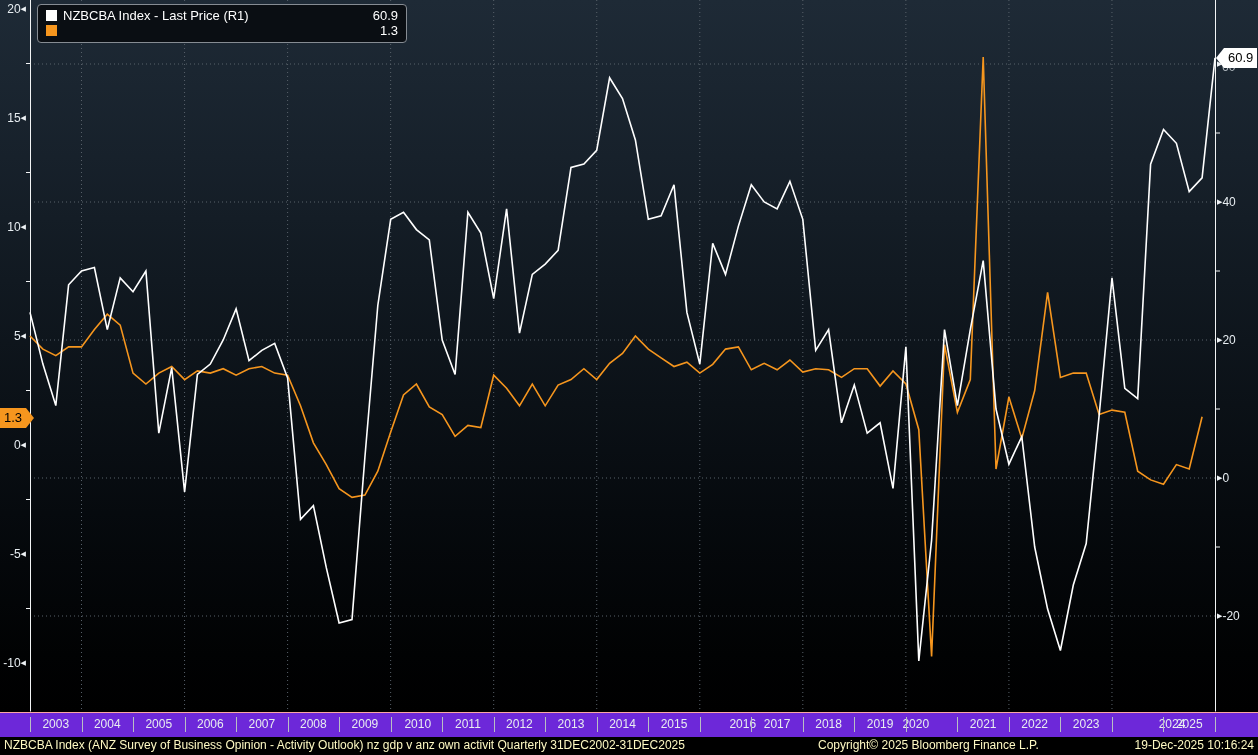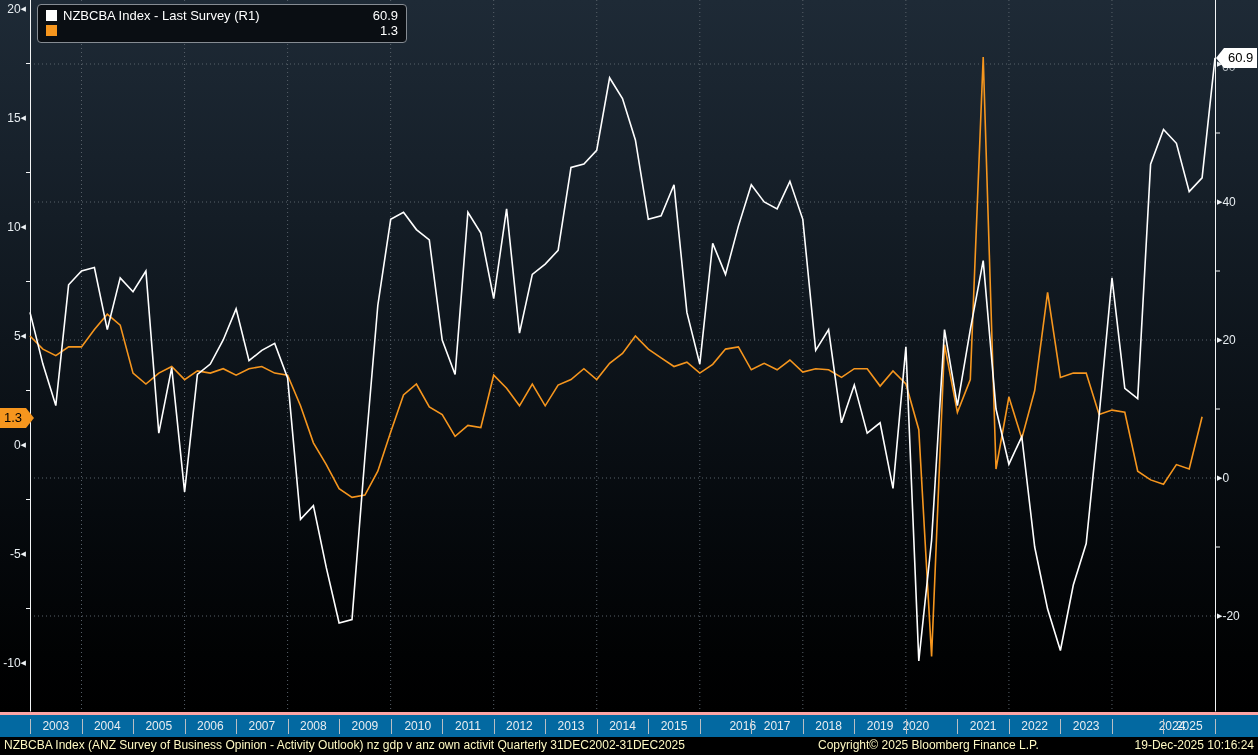--- a/index.html
+++ b/index.html
@@ -20,21 +20,21 @@
   .badge .body.white{background:#fff;}
   .badge .body.orange{background:#f6961e;}
   .dim-tick{position:absolute;font-size:12px;color:#aeb6bc;z-index:1;}
   
   #legend{position:absolute;left:37px;top:4px;width:352px;background:#0a0e13;
     border:1px solid #868c93;border-radius:4px;padding:3px 8px 4px 8px;z-index:6;}
   .legend-row{display:flex;align-items:center;height:15px;font-size:13px;color:#fff;white-space:nowrap;}
   .legend-swatch{width:11px;height:11px;margin-right:6px;flex:0 0 auto;}
   .legend-value{margin-left:auto;}
   
-  #xband{position:absolute;left:0;top:712px;width:1258px;height:25px;background:#0369a1;border-top:3px solid #fca5a5;box-sizing:border-box;}
+  #xband{position:absolute;left:0;top:712px;width:1258px;height:25px;background:#6d28d9;border-top:1px solid #fca5a5;box-sizing:border-box;}
   .year-label{position:absolute;top:4px;font-size:12px;color:#e9edf0;text-align:center;}
   .year-sep{position:absolute;top:4px;width:1px;height:15px;background:#b9bfc4;}
   
   #footer{position:absolute;left:0;top:737px;width:1258px;height:18px;background:#000;font-size:12px;color:#fef9c3;}
   #footer span{position:absolute;top:1px;white-space:nowrap;}
   #footer-left{left:4px;}
   #footer-center{left:818px;}
   #footer-right{right:4px;}
 </style>
 </head>
@@ -101,21 +101,21 @@
   </div>
 
   <div class="badge" style="left:0px;top:408px;">
     <div class="body orange">1.3</div>
     <div class="tri-right"></div>
   </div>
 
   <div id="legend">
     <div class="legend-row">
       <span class="legend-swatch" style="background: rgb(255, 255, 255);"></span>
-      <span>NZBCBA Index - Last Survey (R1)</span>
+      <span>NZBCBA Index - Last Price (R1)</span>
       <span class="legend-value">60.9</span>
     </div>
     <div class="legend-row">
       <span class="legend-swatch" style="background: rgb(246, 150, 30);"></span>
       <span class="legend-value">1.3</span>
     </div>
   </div>
 
   <div id="xband">
       <div class="year-label" style="left: 30px; width: 51.5217px;">2003</div>

